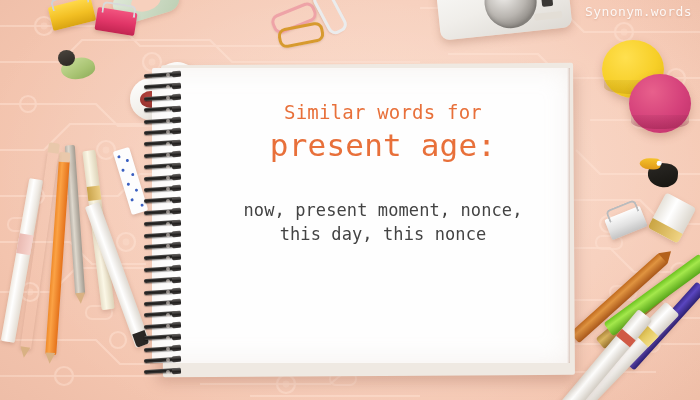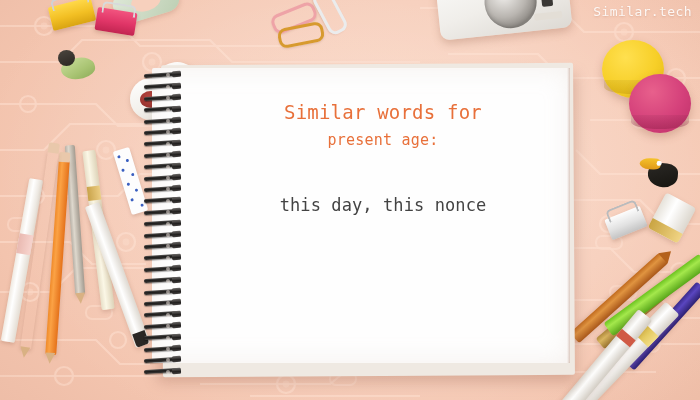--- a/index.html
+++ b/index.html
@@ -132,21 +132,22 @@
     text-align: center;
   }
   .title-1 {
     margin-top: 31px;
     font-size: 19px;
     line-height: 26px;
     color: #e8703a;
     letter-spacing: 0.2px;
   }
   .title-2 {
-    font-size: 15px;
+    margin-top: 5px;
+    font-size: 31px;
     line-height: 30px;
     color: #e8703a;
     letter-spacing: 0.2px;
   }
   .synonyms {
     margin-top: 39px;
     font-size: 17px;
     line-height: 23.5px;
     color: #434343;
     letter-spacing: 0.1px;
@@ -701,20 +702,21 @@
   <div class="notebook">
     <div class="page-shadow"></div>
     <div class="page-back"></div>
     <div class="page">
       <div class="page-inner-edge"></div>
 
       <div class="text-block">
         <div class="title-1">Similar words for</div>
         <div class="title-2">present age:</div>
         <div class="synonyms">
+          <div class="syn-line">now, present moment, nonce,</div>
           <div class="syn-line">this day, this nonce</div>
         </div>
       </div>
     </div>
 
     <div class="spiral">
         <div class="coil" style="top: 6px;">
           <span class="wire"></span>
           <span class="hole"></span>
           <span class="cap"></span>
@@ -845,15 +847,15 @@
           <span class="cap"></span>
         </div>
         <div class="coil" style="top: 302.4px;">
           <span class="wire"></span>
           <span class="hole"></span>
           <span class="cap"></span>
         </div>
       </div>
   </div>
 
-  <div class="logo">Similar.tech</div>
+  <div class="logo">Synonym.words</div>
 
 </div>
 
 </body></html>

